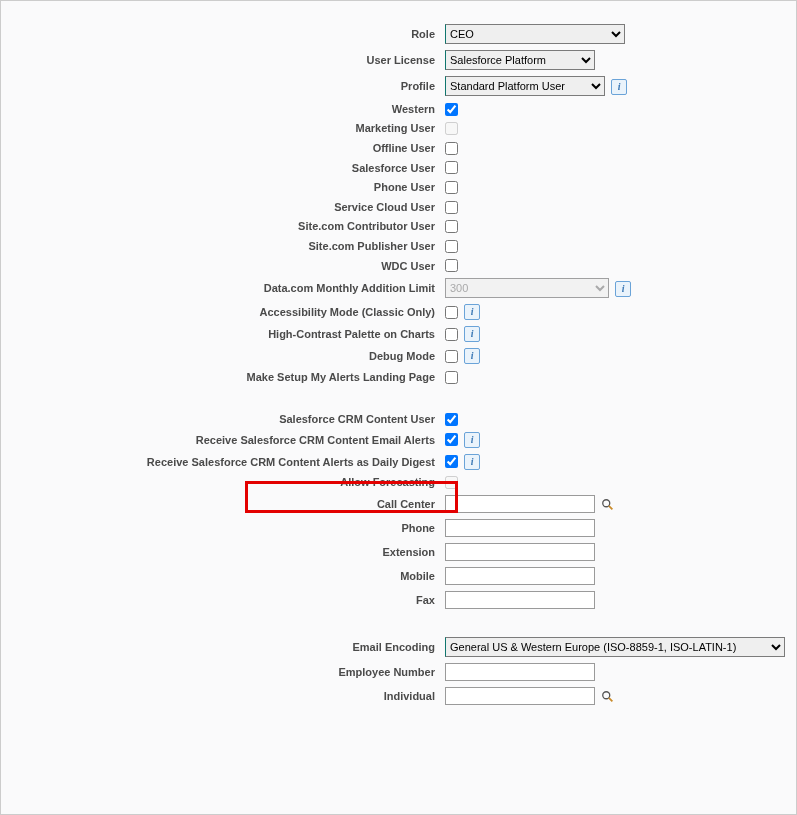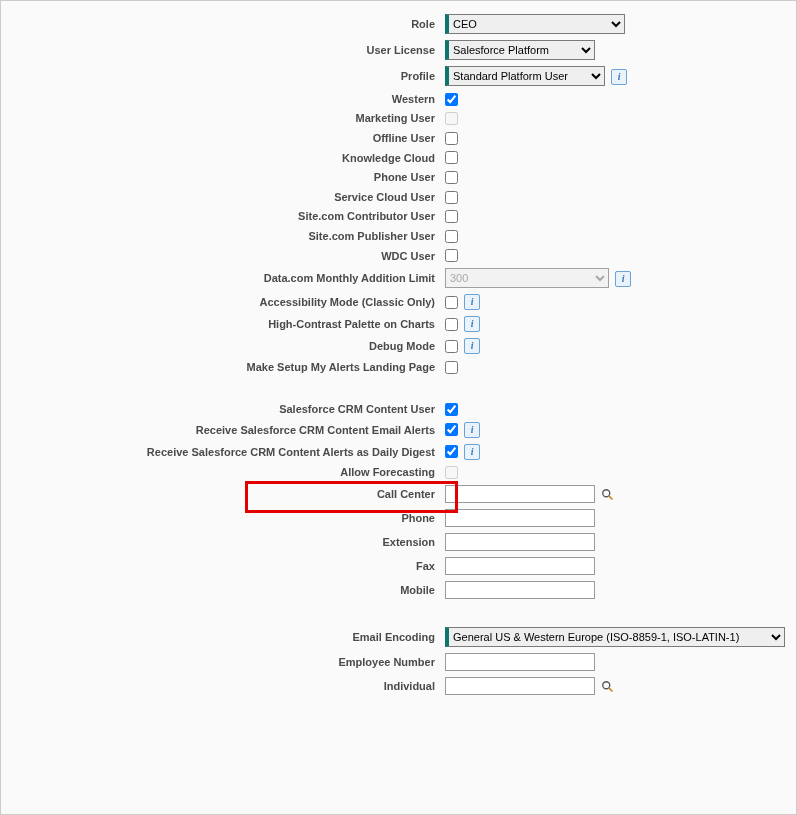--- a/index.html
+++ b/index.html
@@ -1,25 +1,25 @@
 <!DOCTYPE html>
 <html><head>
 <meta charset="utf-8">
 <style>
 html,body{margin:0;padding:0;background:#fff;font-family:Arial,Helvetica,sans-serif;font-size:11px;color:#333}
-.page{width:797px;height:815px;box-sizing:border-box;border:1px solid #ccc;background:#fafafb;padding-top:10px;position:relative}
+.page{width:797px;height:815px;box-sizing:border-box;border:1px solid #ccc;background:#fafafb;padding-top:20px;position:relative}
 .form{display:table;width:100%}
 .row{display:table-row}
 .lbl,.val{display:table-cell;vertical-align:middle;padding:3px 4px}
 .lbl{width:430px;text-align:right;font-weight:bold;color:#4a4a4a;font-size:11px;padding-right:6px}
 .val{text-align:left}
 .spacer .lbl,.spacer .val{height:16px}
 
 select{font:11px Arial;border:1px solid #7b7b7b;background:#efefef;height:20px}
-select.req{border-left:4px solid #0f766e}
+select.req{border-left:1px solid #0f766e}
 input[type=text]{font:12px Arial;border:1px solid #9a9a9a;height:18px;box-sizing:border-box;padding:0 3px}
 input[type=checkbox]{width:13px;height:13px;vertical-align:middle;margin:0}
 .cb-disabled{accent-color:#bbb}
 
 .info-icon{display:inline-block;width:14px;height:14px;border:1px solid #6aa3d8;border-radius:2px;background:#eaf3fb;color:#3b78b5;font:italic bold 10px/13px Georgia,serif;text-align:center;vertical-align:middle;margin-left:3px;cursor:pointer}
 .lookup-icon{display:inline-block;width:14px;height:14px;vertical-align:middle;margin-left:3px;cursor:pointer;position:relative}
 .lookup-icon svg{width:14px;height:14px}
 
 .highlight-box{position:absolute;border:3px solid #e30000;pointer-events:none;box-sizing:border-box}
 </style>
@@ -66,21 +66,21 @@
   <div class="lbl">Marketing User</div>
   <div class="val"><input type="checkbox" class="cb-disabled" disabled="" style=""></div>
 </div>
 
 <div class="row">
   <div class="lbl">Offline User</div>
   <div class="val"><input type="checkbox" style=""></div>
 </div>
 
 <div class="row">
-  <div class="lbl">Knowledge Cloud</div>
+  <div class="lbl">Salesforce User</div>
   <div class="val"><input type="checkbox" style=""></div>
 </div>
 
 <div class="row">
   <div class="lbl">Phone User</div>
   <div class="val"><input type="checkbox" style=""></div>
 </div>
 
 <div class="row">
   <div class="lbl">Service Cloud User</div>
@@ -190,26 +190,26 @@
   <div class="lbl">Phone</div>
   <div class="val"><input type="text" style="width: 150px;" value=""></div>
 </div>
 
 <div class="row">
   <div class="lbl">Extension</div>
   <div class="val"><input type="text" style="width: 150px;" value=""></div>
 </div>
 
 <div class="row">
+  <div class="lbl">Mobile</div>
+  <div class="val"><input type="text" style="width: 150px;" value=""></div>
+</div>
+
+<div class="row">
   <div class="lbl">Fax</div>
-  <div class="val"><input type="text" style="width: 150px;" value=""></div>
-</div>
-
-<div class="row">
-  <div class="lbl">Mobile</div>
   <div class="val"><input type="text" style="width: 150px;" value=""></div>
 </div>
 
 <div class="row spacer">
         <div class="lbl"></div>
         <div class="val"></div>
       </div>
 
 <div class="row">
   <div class="lbl">Email Encoding</div>

